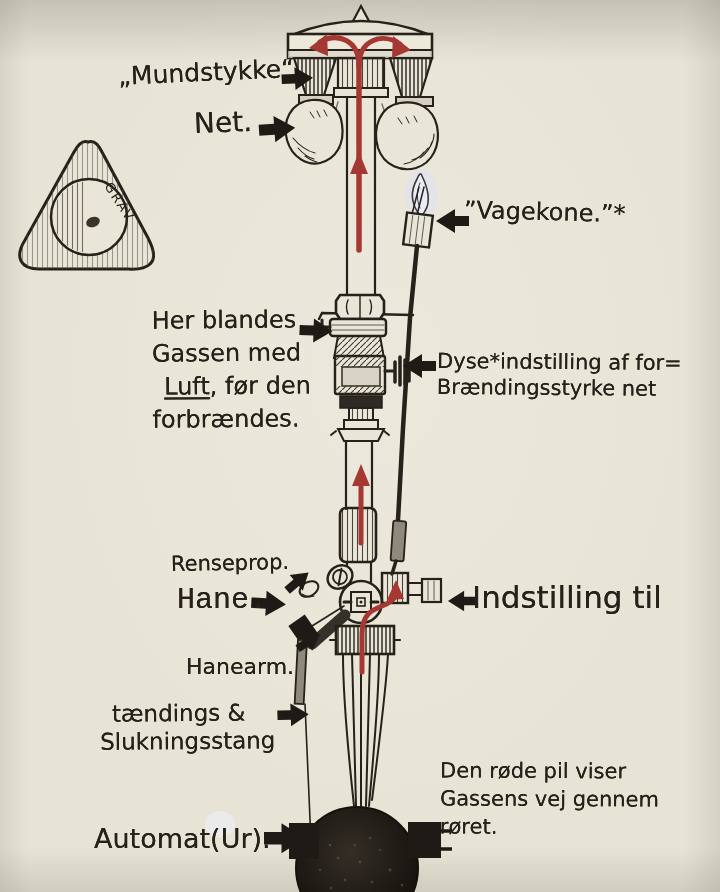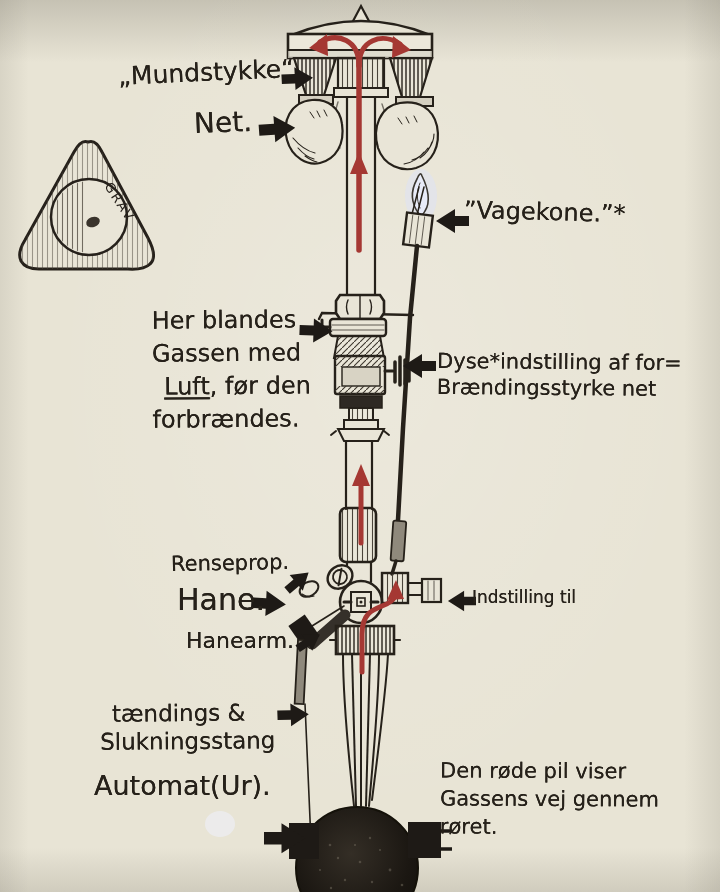--- a/index.html
+++ b/index.html
@@ -15,27 +15,27 @@
   }
   svg{position:absolute;left:0;top:0;}
   .label{position:absolute;color:#26211a;text-shadow:0 0 .5px #26211a;line-height:1.2;white-space:nowrap;}
   .lbl-mundstykke{left:118px;top:58px;width:170px;text-align:right;font-size:25px;transform:rotate(-2.5deg);}
   .lbl-net{left:190px;top:106px;width:62px;text-align:right;font-size:28px;transform:rotate(-2deg);}
   .lbl-vagekone{left:464px;top:198px;font-size:24px;transform:rotate(1.5deg);}
   .lbl-mix{left:152px;top:304px;font-size:24px;line-height:33px;transform:rotate(-.5deg);}
   .lbl-mix u{text-decoration:underline;text-decoration-thickness:2px;text-underline-offset:3px;margin-left:12px;}
   .lbl-dyse{left:437px;top:349px;font-size:21px;line-height:26px;transform:rotate(.5deg);}
   .lbl-renseprop{left:171px;top:551px;font-size:21px;transform:rotate(-1deg);}
-  .lbl-hane{left:177px;top:582px;font-size:30px;}
-  .lbl-hanearm{left:186px;top:628px;font-size:22px;}
-  .lbl-indstilling{left:472px;top:582px;font-size:17px;line-height:30px;}
+  .lbl-hane{left:177px;top:582px;font-size:30px;font-family:Liberation Mono, monospace;}
+  .lbl-hanearm{left:186px;top:654px;font-size:22px;}
+  .lbl-indstilling{left:472px;top:582px;font-size:31px;line-height:30px;}
   .lbl-indstilling .l2{padding-left:8px;}
   .lbl-taending{left:100px;top:699px;font-size:23px;line-height:28px;transform:rotate(-.5deg);}
   .lbl-taending .l1{padding-left:12px;}
-  .lbl-automat{left:94px;top:770px;font-size:27px;}
+  .lbl-automat{left:94px;top:823px;font-size:27px;}
   .lbl-note{left:440px;top:757px;font-size:21px;line-height:28px;transform:rotate(.3deg);}
   .lbl-note div, .lbl-indstilling div, .lbl-taending div, .lbl-mix div, .lbl-dyse div{display:block;}
 </style>
 </head>
 <body>
 
 <div id="page">
 
 <svg width="720" height="892" viewBox="0 0 720 892">
   <defs>

